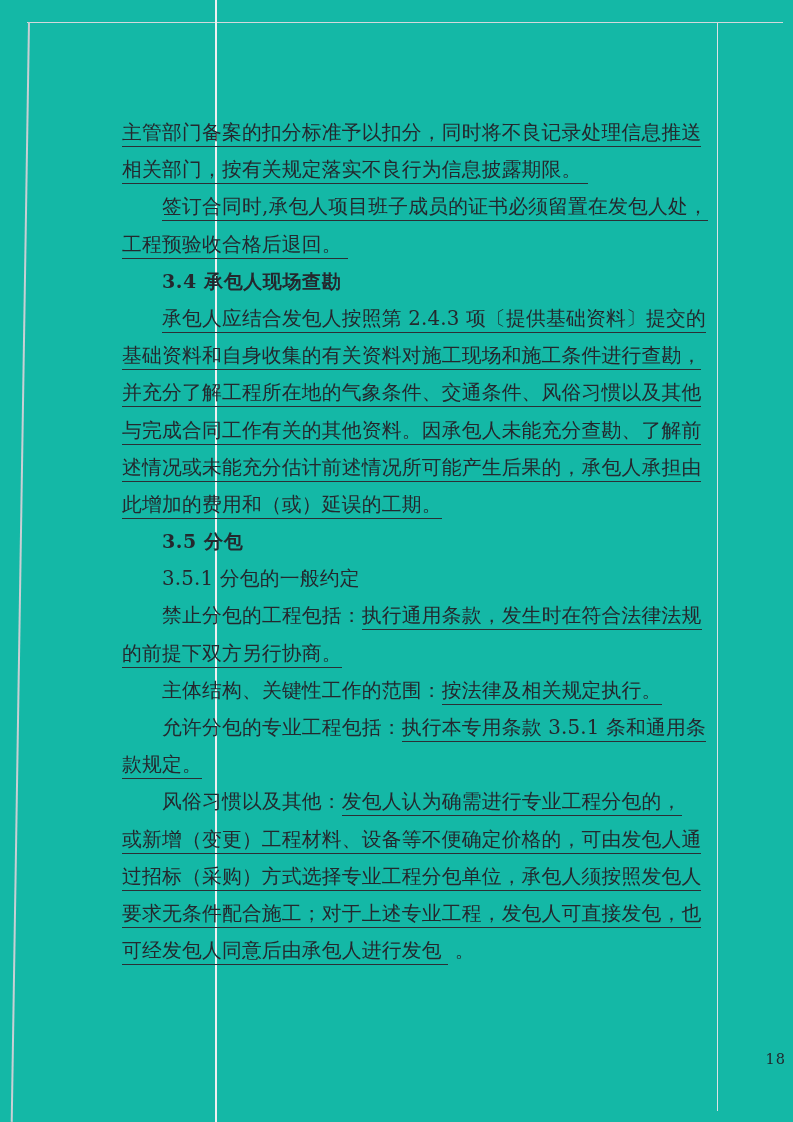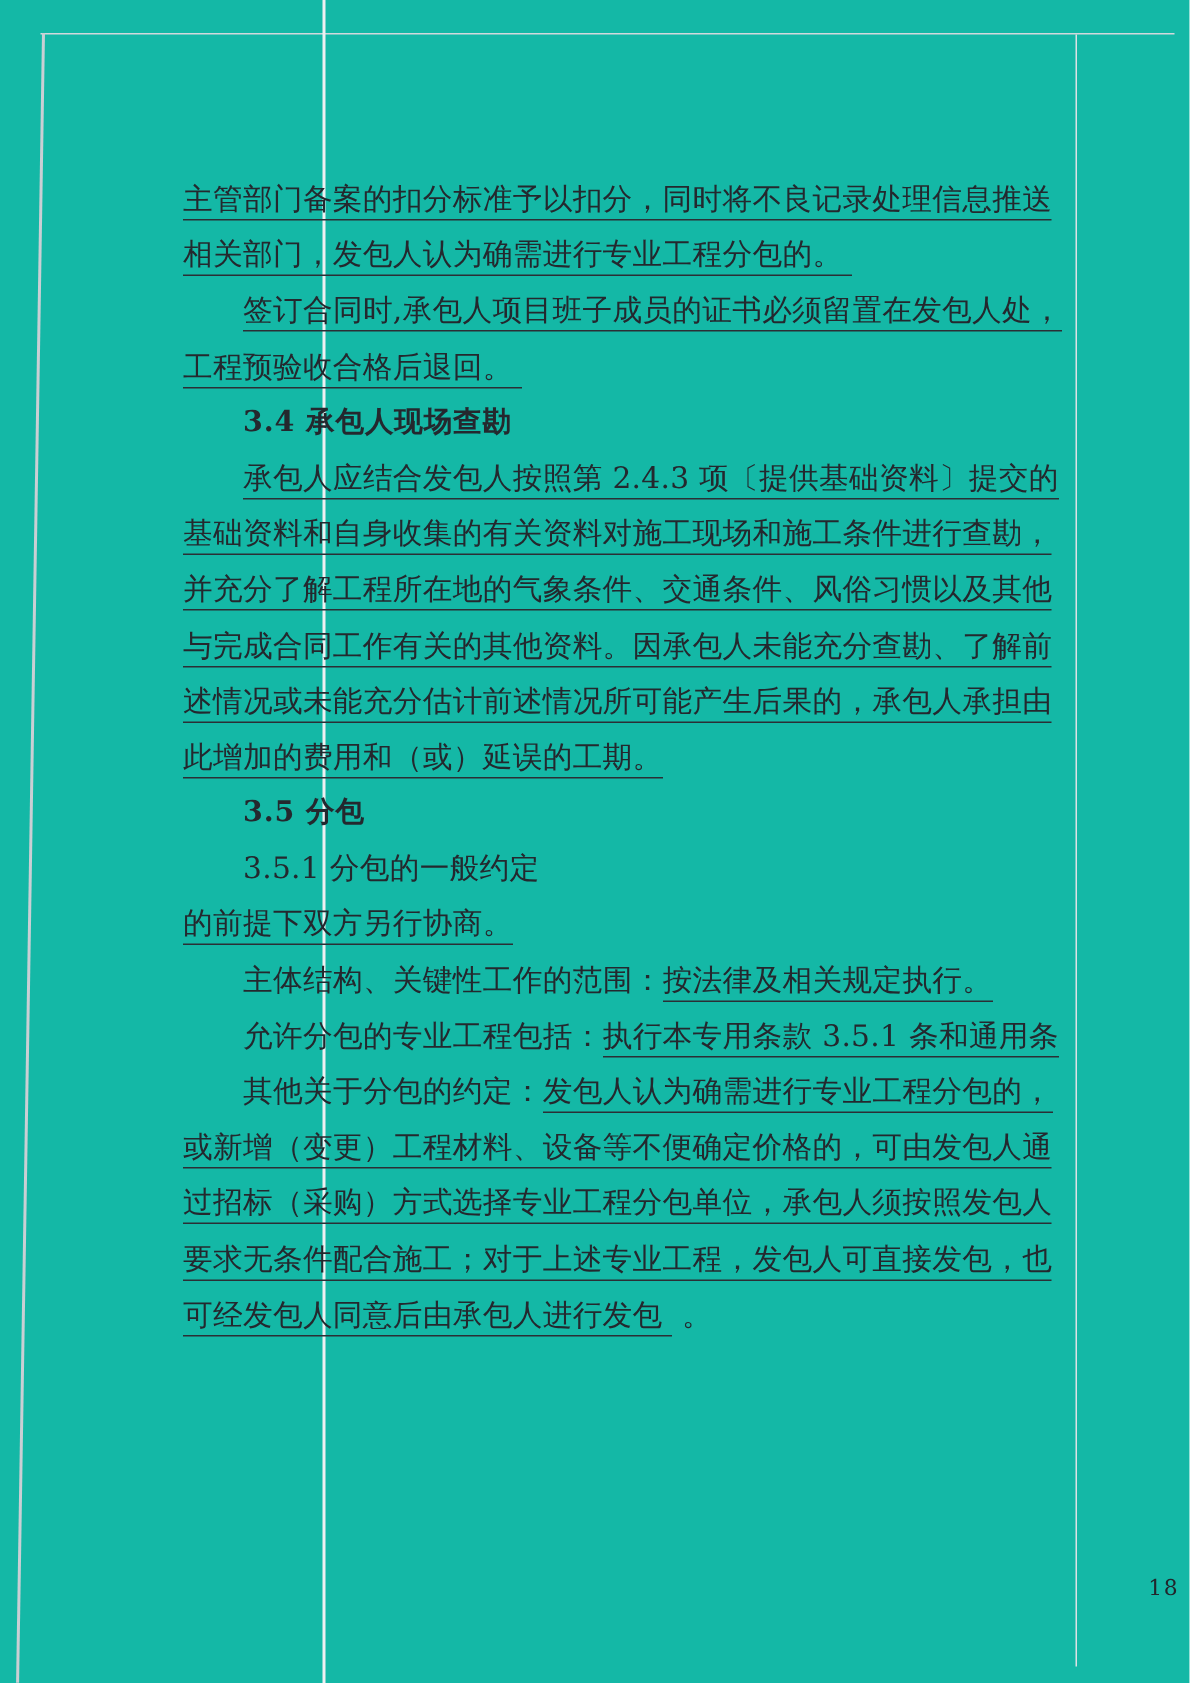--- a/index.html
+++ b/index.html
@@ -40,36 +40,38 @@
 <body>
 
 <div class="page">
   <div class="frame-top"></div>
   <div class="frame-left"></div>
   <div class="frame-right"></div>
   <div class="fold-line"></div>
 
   <div class="content" id="content" style="color: rgb(36, 40, 46);">
       <div class="line"><span class="seg u">主管部门备案的扣分标准予以扣分，同时将不良记录处理信息推送</span></div>
-      <div class="line"><span class="seg u">相关部门，发包人认为确需进行专业工程分包的。 </span></div>
+      <div class="line"><span class="seg u">相关部门，按有关规定落实不良行为信息披露期限。 </span></div>
       <div class="line indent"><span class="seg u">签订合同时,承包人项目班子成员的证书必须留置在发包人处，</span></div>
       <div class="line"><span class="seg u">工程预验收合格后退回。 </span></div>
       <div class="line indent bold"><span class="seg">3.4 承包人现场查勘</span></div>
       <div class="line indent"><span class="seg u">承包人应结合发包人按照第 2.4.3 项〔提供基础资料〕提交的</span></div>
       <div class="line"><span class="seg u">基础资料和自身收集的有关资料对施工现场和施工条件进行查勘，</span></div>
       <div class="line"><span class="seg u">并充分了解工程所在地的气象条件、交通条件、风俗习惯以及其他</span></div>
       <div class="line"><span class="seg u">与完成合同工作有关的其他资料。因承包人未能充分查勘、了解前</span></div>
       <div class="line"><span class="seg u">述情况或未能充分估计前述情况所可能产生后果的，承包人承担由</span></div>
       <div class="line"><span class="seg u">此增加的费用和（或）延误的工期。</span></div>
       <div class="line indent bold"><span class="seg">3.5 分包</span></div>
       <div class="line indent"><span class="seg">3.5.1 分包的一般约定</span></div>
+      <div class="line indent"><span class="seg">禁止分包的工程包括：</span><span class="seg u">执行通用条款，发生时在符合法律法规</span></div>
       <div class="line"><span class="seg u">的前提下双方另行协商。</span></div>
       <div class="line indent"><span class="seg">主体结构、关键性工作的范围：</span><span class="seg u">按法律及相关规定执行。</span></div>
       <div class="line indent"><span class="seg">允许分包的专业工程包括：</span><span class="seg u">执行本专用条款 3.5.1 条和通用条</span></div>
-      <div class="line indent"><span class="seg">其他关于分包的约定：</span><span class="seg u">发包人认为确需进行专业工程分包的，</span></div>
+      <div class="line"><span class="seg u">款规定。</span></div>
+      <div class="line indent"><span class="seg">风俗习惯以及其他：</span><span class="seg u">发包人认为确需进行专业工程分包的，</span></div>
       <div class="line"><span class="seg u">或新增（变更）工程材料、设备等不便确定价格的，可由发包人通</span></div>
       <div class="line"><span class="seg u">过招标（采购）方式选择专业工程分包单位，承包人须按照发包人</span></div>
       <div class="line"><span class="seg u">要求无条件配合施工；对于上述专业工程，发包人可直接发包，也</span></div>
       <div class="line"><span class="seg u">可经发包人同意后由承包人进行发包 </span><span class="seg"> 。</span></div>
     </div>
 
   <div class="page-number">18</div>
 </div>
 
 </body></html>

